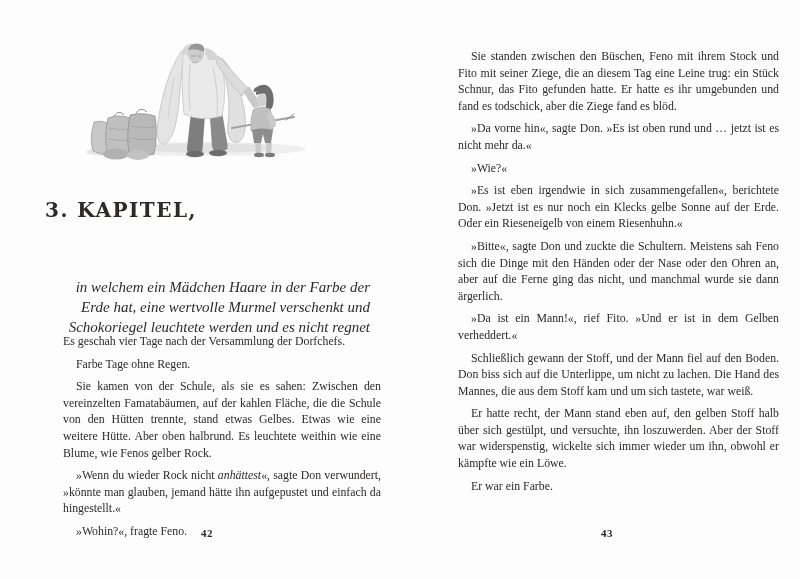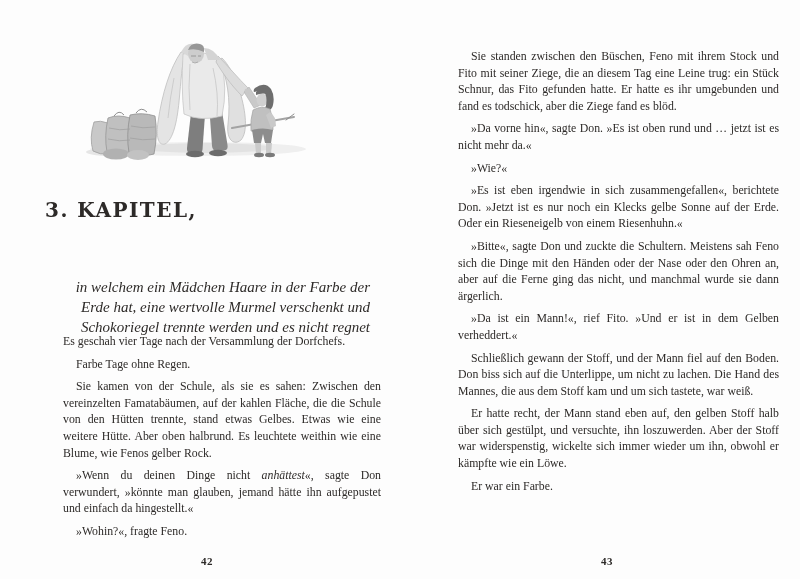--- a/index.html
+++ b/index.html
@@ -9,21 +9,21 @@
   .chapter-title{position:absolute;left:45px;top:198px;width:325px;text-align:left;
           font-family:"DejaVu Serif",serif;font-weight:bold;font-size:20px;letter-spacing:1.5px;}
   .subtitle{position:absolute;left:45px;top:241px;width:325px;text-align:right;
           font-style:italic;font-size:15px;line-height:20px;margin-top:36px;}
   .body{position:absolute;font-size:11.8px;line-height:16.6px;}
   .body p{margin:6px;text-align:justify;hyphens:none;}
   .body p.ind{text-indent:13px;}
   .body .it{font-style:italic;}
   .left-body{left:57px;top:327px;width:330px;}
   .right-body{left:452px;top:42px;width:333px;}
-  .pagenum{position:absolute;top:527px;font-weight:bold;font-size:11px;text-align:center;letter-spacing:0.5px;margin-top:28px;}
+  .pagenum{position:absolute;top:527px;font-weight:bold;font-size:11px;text-align:center;letter-spacing:0.5px;}
   .pagenum-left{left:57px;width:300px;}
   .pagenum-right{left:452px;width:310px;}
 </style>
 </head>
 <body>
 
 <div class="spread">
 
   <svg class="illustration" width="230" height="152" viewBox="0 0 230 152">
     <g>
@@ -78,28 +78,28 @@
       <ellipse cx="181" cy="147" rx="5" ry="2.2" fill="#7a7a7a"></ellipse>
       <ellipse cx="192" cy="147" rx="5" ry="2.2" fill="#7a7a7a"></ellipse>
     </g>
   </svg>
 
   <div class="chapter-title">3. KAPITEL,</div>
 
   <div class="subtitle">
     <div>in welchem ein Mädchen Haare in der Farbe der</div>
     <div>Erde hat, eine wertvolle Murmel verschenkt und</div>
-    <div>Schokoriegel trennte werden und es nicht regnet</div>
+    <div>Schokoriegel leuchtete werden und es nicht regnet</div>
   </div>
 
   <div class="body left-body">
       <p><span>Es geschah vier Tage nach der Versammlung der Dorfchefs.</span></p>
       <p class="ind"><span>Farbe Tage ohne Regen.</span></p>
       <p class="ind"><span>Sie kamen von der Schule, als sie es sahen: Zwischen den vereinzelten Famatabäumen, auf der kahlen Fläche, die die Schule von den Hütten trennte, stand etwas Gelbes. Etwas wie eine weitere Hütte. Aber oben halbrund. Es leuchtete weithin wie eine Blume, wie Fenos gelber Rock.</span></p>
-      <p class="ind"><span>»Wenn du deinen Dinge nicht </span><span class="it">anhättest</span><span>«, sagte Don verwundert, »könnte man glauben, jemand hätte ihn aufgepustet und einfach da hingestellt.«</span></p>
+      <p class="ind"><span>»Wenn du wieder Rock nicht </span><span class="it">anhättest</span><span>«, sagte Don verwundert, »könnte man glauben, jemand hätte ihn aufgepustet und einfach da hingestellt.«</span></p>
       <p class="ind"><span>»Wohin?«, fragte Feno.</span></p>
     </div>
 
   <div class="pagenum pagenum-left">42</div>
 
   <div class="body right-body">
       <p class="ind"><span>Sie standen zwischen den Büschen, Feno mit ihrem Stock und Fito mit seiner Ziege, die an diesem Tag eine Leine trug: ein Stück Schnur, das Fito gefunden hatte. Er hatte es ihr umgebunden und fand es todschick, aber die Ziege fand es blöd.</span></p>
       <p class="ind"><span>»Da vorne hin«, sagte Don. »Es ist oben rund und … jetzt ist es nicht mehr da.«</span></p>
       <p class="ind"><span>»Wie?«</span></p>
       <p class="ind"><span>»Es ist eben irgendwie in sich zusammengefallen«, berichtete Don. »Jetzt ist es nur noch ein Klecks gelbe Sonne auf der Erde. Oder ein Rieseneigelb von einem Riesenhuhn.«</span></p>

